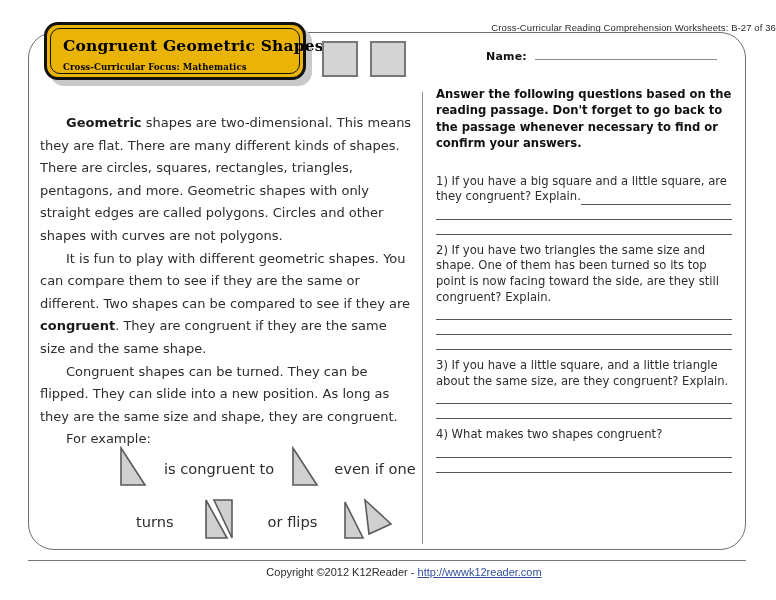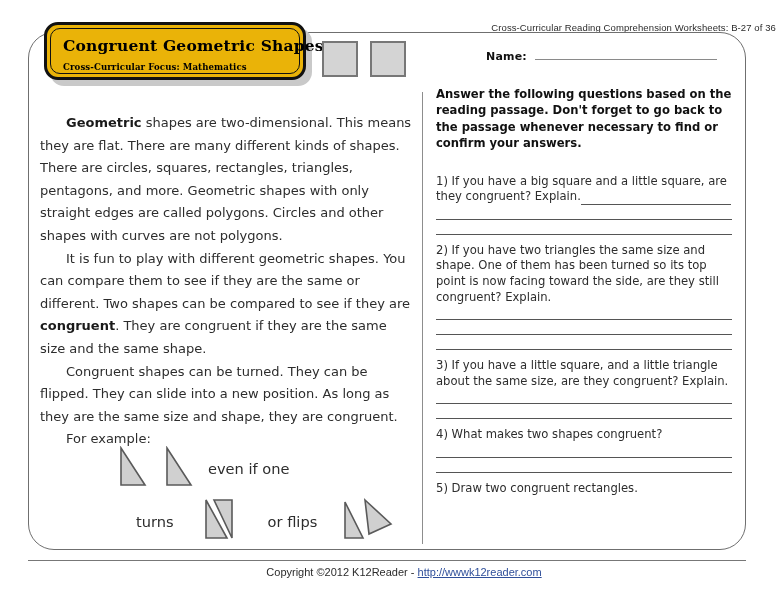--- a/index.html
+++ b/index.html
@@ -265,20 +265,21 @@
   <p>Congruent shapes can be turned. They can be flipped. They can slide into a new position. As long as they are the same size and shape, they are congruent.</p>
   <p>For example:</p>
 </div>
 
 <div class="ex-row ex-row-1">
   <span class="shape-slot">
     <svg width="30" height="42" viewBox="0 0 30 42">
       <polygon points="3,2 3,39 27,39" fill="#d0d0d0" stroke="#5a5a5a" stroke-width="1.6"></polygon>
     </svg>
   </span>
+  <span class="ex-label" style="margin-left:16px;">is congruent to</span>
   <span class="shape-slot" style="margin-left:16px;">
     <svg width="30" height="42" viewBox="0 0 30 42">
       <polygon points="3,2 3,39 27,39" fill="#d0d0d0" stroke="#5a5a5a" stroke-width="1.6"></polygon>
     </svg>
   </span>
   <span class="ex-label" style="margin-left:14px;">even if one</span>
 </div>
 
 <div class="ex-row ex-row-2">
   <span class="ex-label">turns</span>
@@ -339,25 +340,19 @@
     <div class="q-text">
       <span>4)</span>
       <span>What makes two shapes congruent?</span>
     </div>
     <div class="ans-rule"></div>
     <div class="ans-rule"></div>
   </div>
 
   <div class="gap-8"></div>
 
-  <div class="q-block">
-    <div class="q-text">
-      <span>5)</span>
-      <span>Draw two congruent rectangles.</span>
-    </div>
-  </div>
 
 </div>
 
 <div class="footer-rule"></div>
 <div class="footer-text">
   <span>Copyright ©2012 K12Reader - </span><span class="footer-link">http://wwwk12reader.com</span>
 </div>
 
 </body></html>

